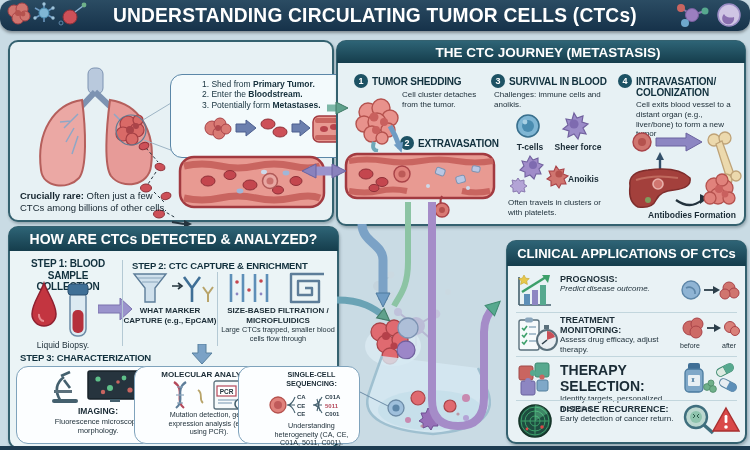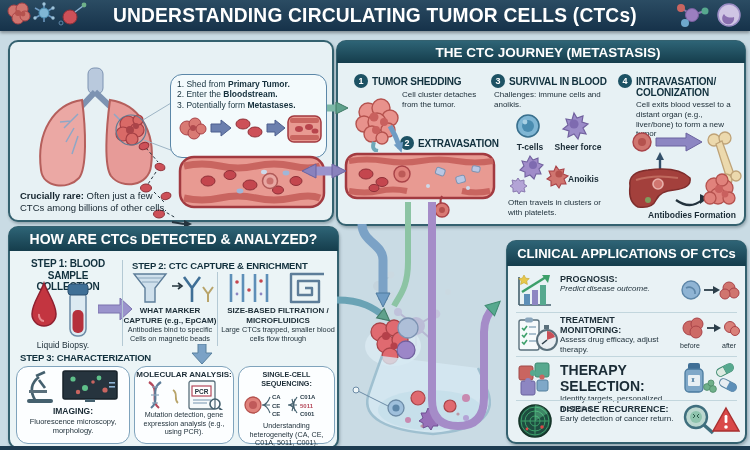--- a/index.html
+++ b/index.html
@@ -1,33 +1,33 @@
 <!DOCTYPE html>
 <html><head>
 <meta charset="utf-8">
 <style>
   html,body{margin:0;padding:0;}
   .page{position:relative;width:750px;height:450px;background:#c9dbe4;overflow:hidden;
         font-family:"Liberation Sans",sans-serif;color:#1b2c36;}
   .abs{position:absolute;}
   .titlebar{position:absolute;top:0;left:0;width:750px;height:31px;z-index:10;
         background:linear-gradient(#2b4c63,#16324a);display:flex;align-items:center;justify-content:center;
-        box-shadow:0 2px 3px rgba(0,0,0,.35);}
+        box-shadow:0 2px 3px rgba(0,0,0,.35);border-radius:12px;}
   .titlebar .ttl{color:#fff;font-weight:bold;font-size:20px;letter-spacing:.2px;transform:scaleX(.96);white-space:nowrap;}
   .panel{position:absolute;background:#e7f1f4;border:2px solid #34616f;border-radius:10px;z-index:2;
         box-shadow:1px 2px 3px rgba(20,40,50,.3);}
   .phead{position:absolute;top:-1px;left:-1px;right:-1px;height:22px;border-radius:8px 8px 0 0;
         background:linear-gradient(#2e6476,#153d4c);color:#fff;font-weight:bold;text-align:center;
         display:flex;align-items:center;justify-content:center;}
   .b{font-weight:bold;}
   .numc{position:absolute;width:14px;height:14px;border-radius:50%;background:#1d5264;color:#fff;
         font-size:9px;font-weight:bold;display:flex;align-items:center;justify-content:center;}
   .stept{font-weight:bold;font-size:10px;color:#11303d;letter-spacing:-.2px;}
   .sm{font-size:8px;line-height:1.22;}
-  .whitebox{position:absolute;background:#fcfeff;border:1.5px solid #7fa3bc;border-radius:12px;}
+  .whitebox{position:absolute;background:#fcfeff;border:1.5px solid #7fa3bc;border-radius:12px;padding-left:25px;}
   .ctr{text-align:center;}
   .divline{position:absolute;background:#b4c9d4;}
   svg{display:block;}
   .rowline{position:absolute;left:8px;right:8px;height:1px;background:#c2d6dd;}
 </style>
 </head>
 <body>
 
 <div class="page">
 
@@ -328,21 +328,20 @@
           <circle cx="26" cy="18" r="1.8"></circle>
           <circle cx="38" cy="9" r="1.8"></circle>
         </g>
       <g fill="#8d86c2">
           <circle cx="14" cy="22" r="1.4"></circle>
           <circle cx="38" cy="22" r="1.4"></circle>
         </g>
       <path d="M82,16 h7 v7 h-14 v-14 h21 v21 h-28 v-28 h33" stroke="#5d7d99" stroke-width="2.4" fill="none" stroke-linejoin="round"></path>
     </svg>
     <div class="abs b ctr" style="left:112px;top:78px;width:96px;font-size:8px;line-height:1.2;">WHAT MARKER CAPTURE (e.g., EpCAM)</div>
-    <div class="abs ctr" style="left:110px;top:98px;width:100px;font-size:7.3px;line-height:1.2;">Antibodies bind to specific Cells on magnetic beads</div>
     <div class="abs b ctr" style="left:212px;top:78px;width:112px;font-size:8px;line-height:1.2;">SIZE-BASED FILTRATION / MICROFLUIDICS</div>
     <div class="abs ctr" style="left:210px;top:98px;width:116px;font-size:7.3px;line-height:1.2;">Large CTCs trapped, smaller blood cells flow through</div>
 
     <svg class="abs" style="left:180px;top:116px;" width="24" height="20" viewBox="0 0 24 20">
       <path d="M8,0 h8 v9 h6 l-10,11 -10,-11 h6 Z" fill="#7ba2c6" stroke="#58809e"></path>
     </svg>
 
     <div class="abs stept" style="left:10px;top:124px;font-size:9.5px;">STEP 3: CHARACTERIZATION</div>
 
     <div class="whitebox" style="left:6px;top:138px;width:112px;height:76px;">

